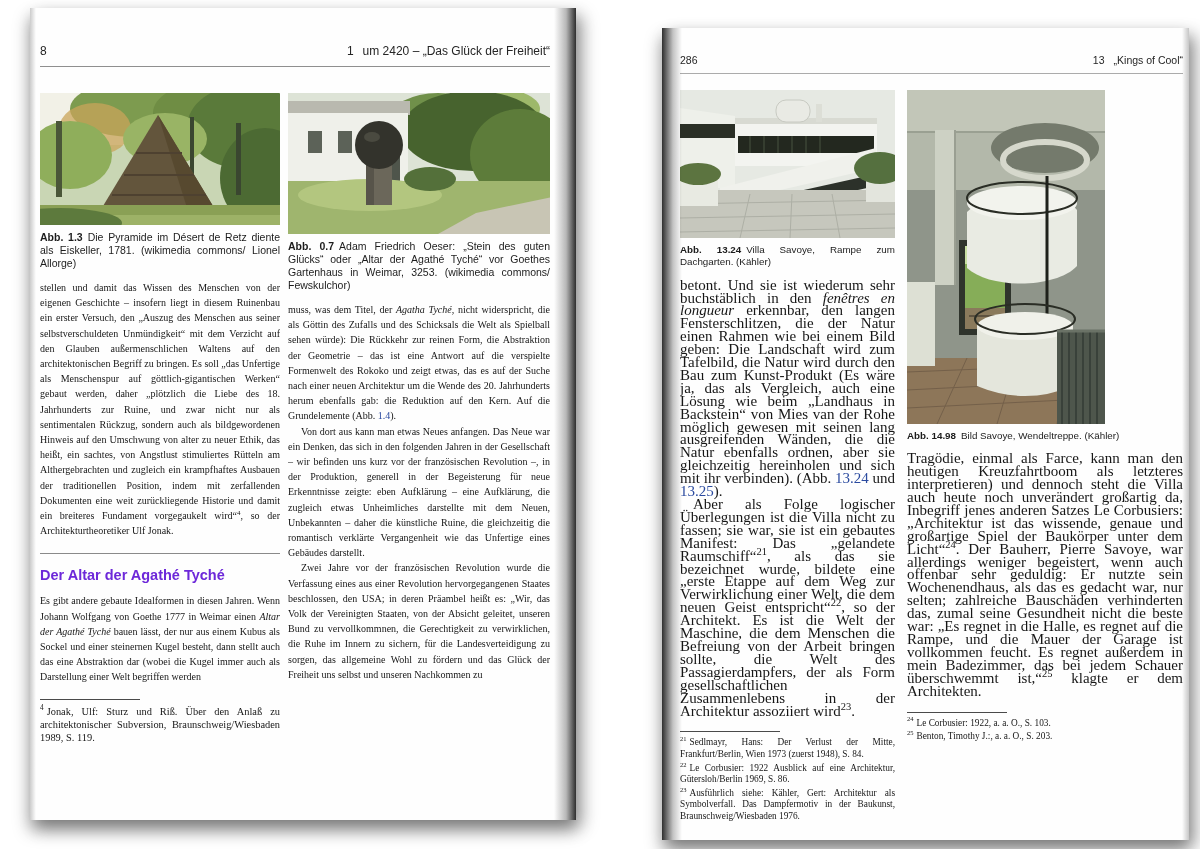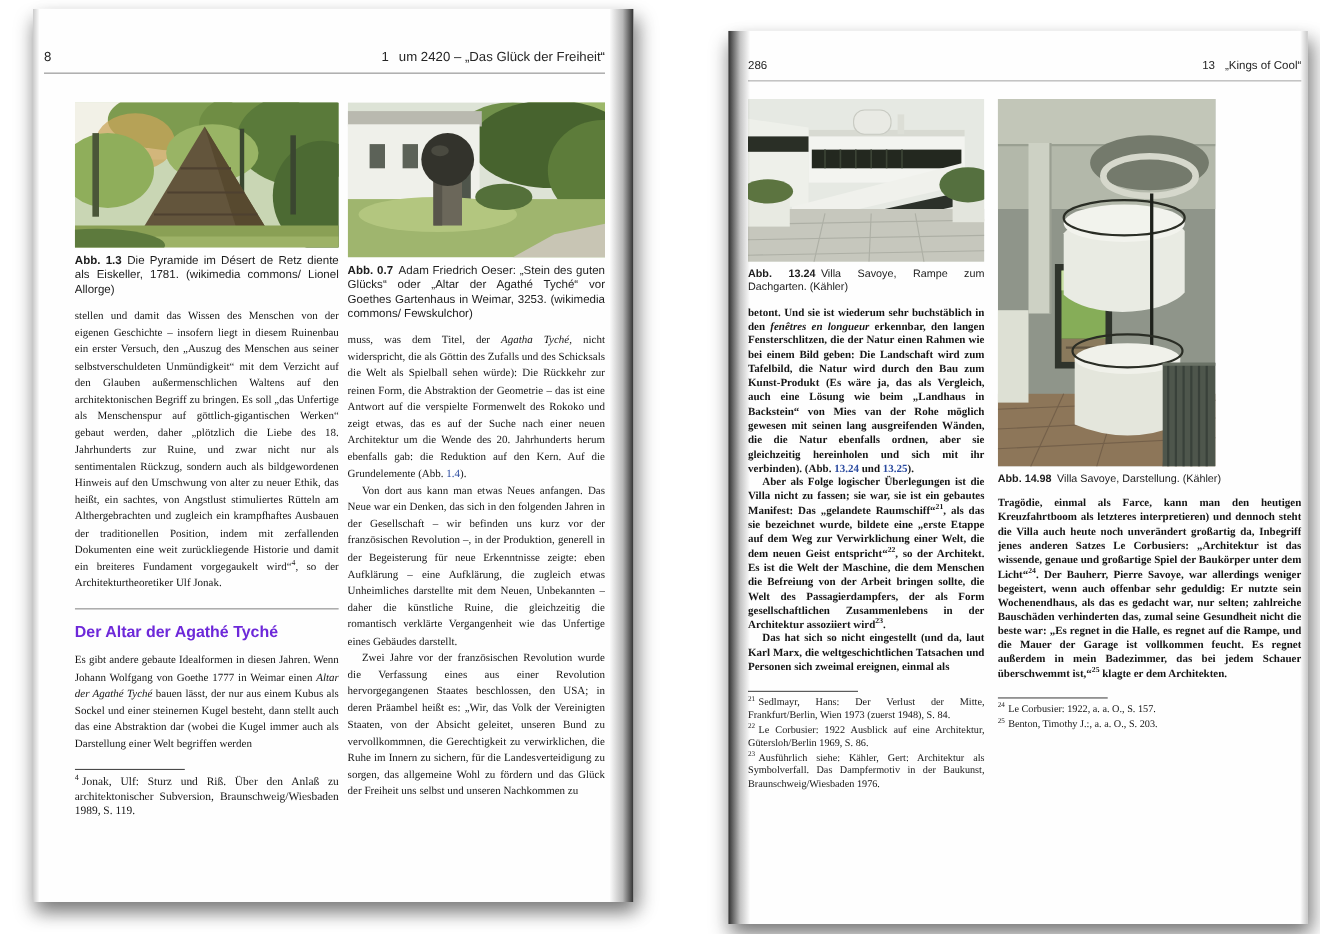--- a/index.html
+++ b/index.html
@@ -25,33 +25,33 @@
          font-family:"Liberation Sans",sans-serif;color:#252525;}
   .page-left .phead{font-size:12px;}
   .page-right .phead{font-size:10.5px;}
   .chnum{margin-right:9px;}
   .rule{border-bottom:1.5px solid #8f8f8f;margin-top:8px;}
   .page-right .rule{border-bottom:1px solid #ababab;margin-top:7px;}
   .cols{display:flex;overflow:hidden;}
   .page-left .cols{margin-top:26px;gap:8px;height:722px;}
   .page-right .cols{margin-top:16px;gap:12px;height:750px;}
   .col{overflow:hidden;}
-  .lcol1{width:240px;flex:none;margin-left:28px;}
+  .lcol1{width:240px;flex:none;}
   .lcol2{flex:1;min-width:0;}
   .rcol1{width:215px;flex:none;}
   .rcol2{flex:1;min-width:0;}
   figure{margin:0 0 7px 0;}
   figure svg{display:block;}
   .cap{font-family:"Liberation Sans",sans-serif;text-align:justify;color:#1c1c1c;margin-top:6px;}
   .page-left .cap{font-size:10.5px;line-height:13px;}
   .page-right .cap{font-size:9.8px;line-height:12.3px;}
   .cap-label{font-weight:bold;margin-right:5px;}
   .body{margin:0;text-align:justify;hyphens:auto;-webkit-hyphens:auto;}
   .page-left .body{font-size:10px;line-height:15.2px;}
-  .page-right .body{font-size:10px;line-height:12.9px;font-weight:bold;}
+  .page-right .body{font-size:15px;line-height:12.9px;}
   .body-start{margin-top:10px;}
   .ind{text-indent:13px;}
   .it{font-style:italic;}
   .xref{color:#2a4a9f;}
   sup{font-size:70%;line-height:0;}
   .sec-rule{border-top:1.5px solid #8a8a8a;margin-top:15px;}
   h2.section{font-family:"Liberation Sans",sans-serif;font-weight:bold;font-size:14.5px;
              margin:13px 0 10px 0;color:#6d28d9;}
   .fnblock{margin-top:14px;}
   .fnrule{width:100px;border-top:1px solid #4a4a4a;margin-bottom:5px;}
@@ -203,21 +203,20 @@
               <rect x="186" y="88" width="29" height="24" fill="#e3e5dd"></rect>
               <ellipse cx="200" cy="78" rx="26" ry="16" fill="#55703f"></ellipse>
             </svg>
             <figcaption class="cap">
               <span class="cap-label">Abb. 13.24</span><span>Villa Savoye, Rampe zum Dachgarten. (Kähler)</span>
             </figcaption>
           </figure>
 
           <p class="body body-start"><span>betont. Und sie ist wiederum sehr buchstäblich in den </span><span class="it">fenêtres en longueur</span><span> erkennbar, den langen Fensterschlitzen, die der Natur einen Rahmen wie bei einem Bild geben: Die Landschaft wird zum Tafelbild, die Natur wird durch den Bau zum Kunst-Produkt (Es wäre ja, das als Vergleich, auch eine Lösung wie beim „Landhaus in Backstein“ von Mies van der Rohe möglich gewesen mit seinen lang ausgreifenden Wänden, die die Natur ebenfalls ordnen, aber sie gleichzeitig hereinholen und sich mit ihr verbinden). (Abb. </span><span class="xref">13.24</span><span> und </span><span class="xref">13.25</span><span>).</span></p>
           <p class="body ind"><span>Aber als Folge logischer Überlegungen ist die Villa nicht zu fassen; sie war, sie ist ein gebautes Manifest: Das „gelandete Raumschiff“</span><sup>21</sup><span>, als das sie bezeichnet wurde, bildete eine „erste Etappe auf dem Weg zur Verwirklichung einer Welt, die dem neuen Geist entspricht“</span><sup>22</sup><span>, so der Architekt. Es ist die Welt der Maschine, die dem Menschen die Befreiung von der Arbeit bringen sollte, die Welt des Passagierdampfers, der als Form gesellschaftlichen Zusammenlebens in der Architektur assoziiert wird</span><sup>23</sup><span>.</span></p>
-          <p class="body ind"><span>Das hat sich so nicht eingestellt (und da, laut Karl Marx, die weltgeschichtlichen Tatsachen und Personen sich zweimal ereignen, einmal als</span></p>
 
           <div class="fnblock">
             <div class="fnrule"></div>
             <div class="fn">
               <sup>21</sup><span>Sedlmayr, Hans: Der Verlust der Mitte, Frankfurt/Berlin, Wien 1973 (zuerst 1948), S. 84.</span>
             </div>
             <div class="fn">
               <sup>22</sup><span>Le Corbusier: 1922 Ausblick auf eine Architektur, Gütersloh/Berlin 1969, S. 86.</span>
             </div>
             <div class="fn">
@@ -260,30 +259,30 @@
               <rect x="150" y="240" width="48" height="94" fill="#4e564c"></rect>
               <line x1="155" y1="242" x2="155" y2="334" stroke="#39413a" stroke-width="2"></line>
               <line x1="162" y1="242" x2="162" y2="334" stroke="#39413a" stroke-width="2"></line>
               <line x1="169" y1="242" x2="169" y2="334" stroke="#39413a" stroke-width="2"></line>
               <line x1="176" y1="242" x2="176" y2="334" stroke="#39413a" stroke-width="2"></line>
               <line x1="183" y1="242" x2="183" y2="334" stroke="#39413a" stroke-width="2"></line>
               <line x1="190" y1="242" x2="190" y2="334" stroke="#39413a" stroke-width="2"></line>
               <line x1="150" y1="241" x2="198" y2="241" stroke="#6a7266" stroke-width="3"></line>
             </svg>
             <figcaption class="cap">
-              <span class="cap-label">Abb. 14.98</span><span>Villa Savoye, Darstellung. (Kähler)</span>
+              <span class="cap-label">Abb. 14.98</span><span>Bild Savoye, Wendeltreppe. (Kähler)</span>
             </figcaption>
           </figure>
 
           <p class="body body-start"><span>Tragödie, einmal als Farce, kann man den heutigen Kreuzfahrtboom als letzteres interpretieren) und dennoch steht die Villa auch heute noch unverändert großartig da, Inbegriff jenes anderen Satzes Le Corbusiers: „Architektur ist das wissende, genaue und großartige Spiel der Baukörper unter dem Licht“</span><sup>24</sup><span>. Der Bauherr, Pierre Savoye, war allerdings weniger begeistert, wenn auch offenbar sehr geduldig: Er nutzte sein Wochenendhaus, als das es gedacht war, nur selten; zahlreiche Bauschäden verhinderten das, zumal seine Gesundheit nicht die beste war: „Es regnet in die Halle, es regnet auf die Rampe, und die Mauer der Garage ist vollkommen feucht. Es regnet außerdem in mein Badezimmer, das bei jedem Schauer überschwemmt ist,“</span><sup>25</sup><span> klagte er dem Architekten.</span></p>
 
           <div class="fnblock">
             <div class="fnrule"></div>
             <div class="fn">
-              <sup>24</sup><span>Le Corbusier: 1922, a. a. O., S. 157.</span>
+              <sup>24</sup><span>Le Corbusier: 1922, a. a. O., S. 103.</span>
             </div>
             <div class="fn">
               <sup>25</sup><span>Benton, Timothy J.:, a. a. O., S. 203.</span>
             </div>
           </div>
         </div>
       </div>
 
     </div>
   </div>

